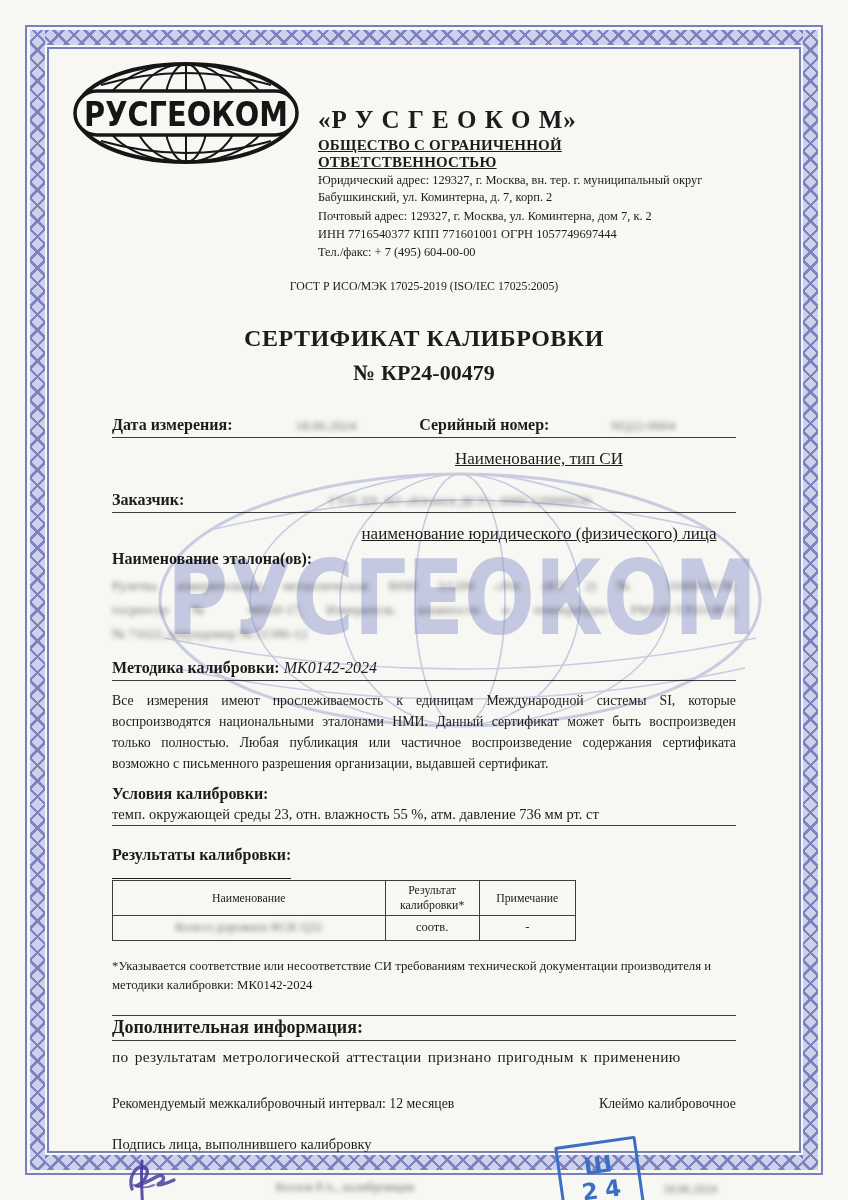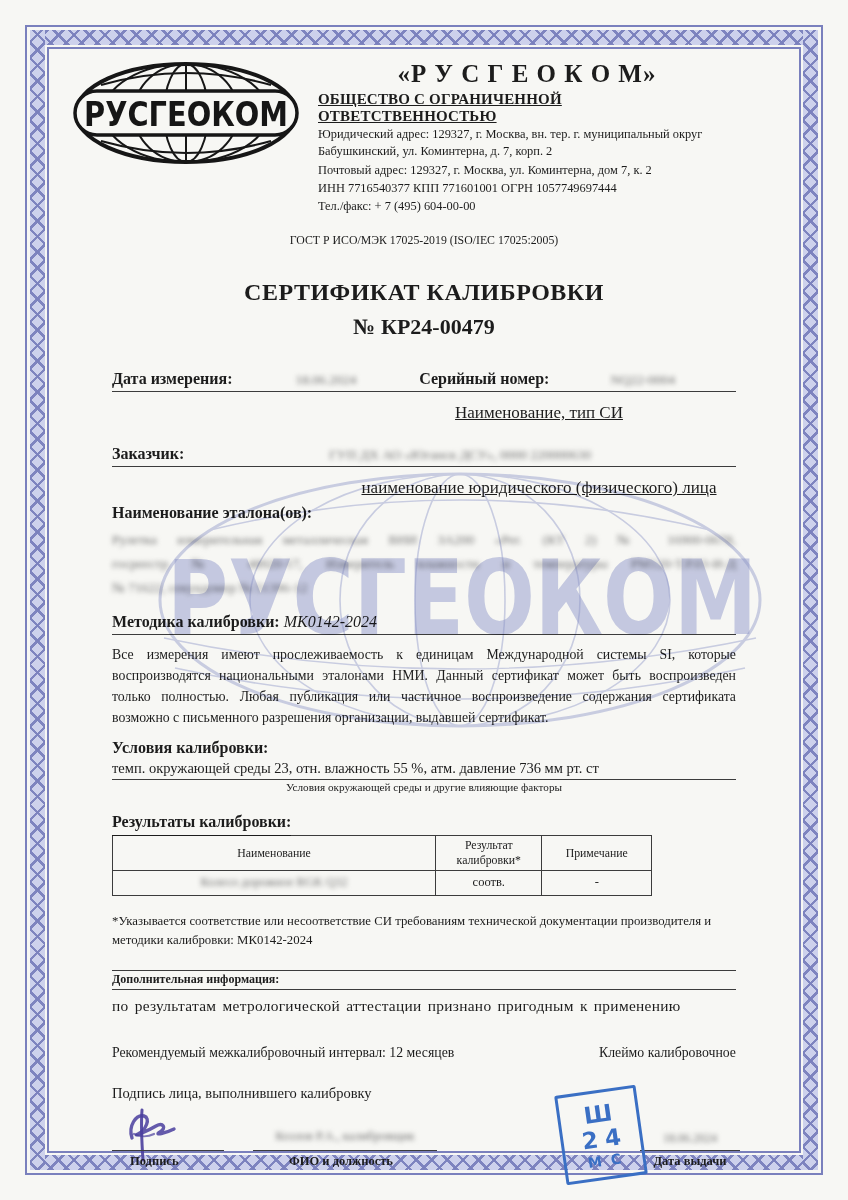--- a/index.html
+++ b/index.html
@@ -24,21 +24,21 @@
   .band-bottom { bottom:30px; left:30px; right:30px; height:15px; }
   .band-left   { top:30px; bottom:30px; left:30px; width:15px; }
   .band-right  { top:30px; bottom:30px; right:30px; width:15px; }
 
   
   .content { position:absolute; left:112px; top:52px; width:624px; }
 
   .header { display:flex; gap:16px; margin-top:8px; align-items:flex-start; }
   .logo-wrap { flex:0 0 230px; margin-left:-42px; }
   .header-right { flex:1; padding-top:0; }
-  .org-title { font-size:25px; font-weight:bold; text-align:center; letter-spacing:1px; white-space:nowrap; }
+  .org-title { font-size:25px; font-weight:bold; letter-spacing:1px; white-space:nowrap;margin-top:46px; }
   .org-form  { font-size:15px; font-weight:bold; text-decoration:underline; margin-top:3px; letter-spacing:.2px; }
   .org-line  { font-size:12.4px; line-height:1.4; margin-top:1px; }
 
   .cert-block { margin-top:16px; text-align:center; font-size:11.8px; line-height:1.5; }
 
   .doc-title { margin-top:30px; text-align:center; font-weight:bold; }
   .doc-title-1 { font-size:24px; letter-spacing:.5px; }
   .doc-title-2 { font-size:22px; margin-top:8px; }
 
   .fields { margin-top:30px; }
@@ -56,29 +56,29 @@
 
   .method-row { margin-top:14px; border-bottom:1.5px solid #3c3c3c; padding-bottom:3px; font-size:16px; }
   .method-val { font-weight:normal;font-style:italic; }
 
   .paragraph { margin-top:10px; font-size:13.8px; line-height:1.52; text-align:justify; }
 
   .cond-h { font-weight:bold; font-size:16px; margin-top:10px; }
   .cond-val { font-size:14.5px; border-bottom:1.5px solid #3c3c3c; padding-bottom:2px; margin-top:3px; }
 
   .results-h { margin-top:20px; }
-  .results-h span { font-weight:bold; font-size:16px; border-bottom:1.5px solid #1c1c1c; padding-bottom:5px; }
-  table.results { border-collapse:collapse; margin-top:4px; width:540px; }
+  .results-h span { font-weight:bold; font-size:16px; border-bottom:1.5px solid #1c1c1c; padding-bottom:15px; }
+  table.results { border-collapse:collapse; margin-top:16px; width:464px; }
   table.results th, table.results td { border:1.4px solid #3c3c3c; text-align:center; vertical-align:middle; }
   table.results th { font-weight:normal; font-size:11.8px; padding:2px 4px; line-height:1.25; }
   table.results td { font-size:12.5px; padding:2px 4px; height:20px; }
   .col-name { width:283px; } .col-res { width:87px; } .col-note { width:90px; }
 
   .footnote { margin-top:16px; font-size:12.8px; line-height:1.5; border-bottom:1.5px solid #3c3c3c; padding-bottom:20px; }
-  .dop-h { font-weight:bold; font-size:12px; border-bottom:1.5px solid #3c3c3c; padding-bottom:2px; margin-top:1px; }
+  .dop-h { font-weight:bold; font-size:18px; border-bottom:1.5px solid #3c3c3c; padding-bottom:2px; margin-top:1px; }
   .dop-text { margin-top:7px; font-size:15.4px; letter-spacing:.3px; word-spacing:2px; }
 
   .interval-row { margin-top:30px; display:flex; justify-content:space-between; font-size:13.8px; }
 
   .sign-caption { margin-top:24px; font-size:14.5px; }
 
   .sign-block { position:relative; height:85px; margin-top:2px; }
   .uline { position:absolute; border-bottom:1.4px solid #3c3c3c; height:0; }
   .ul-sign { left:0; top:46px; width:112px; }
   .ul-fio  { left:141px; top:46px; width:184px; }
@@ -178,21 +178,20 @@
 
     <div class="method-row">
       <span class="flabel">Методика калибровки:</span>
       <span class="method-val"> МК0142-2024</span>
     </div>
 
     <div class="paragraph">Все измерения имеют прослеживаемость к единицам Международной системы SI, которые воспроизводятся национальными эталонами НМИ. Данный сертификат может быть воспроизведен только полностью. Любая публикация или частичное воспроизведение содержания сертификата возможно с письменного разрешения организации, выдавшей сертификат.</div>
 
     <div class="cond-h">Условия калибровки:</div>
     <div class="cond-val">темп. окружающей среды 23, отн. влажность 55 %, атм. давление 736 мм рт. ст</div>
-    <div class="annot-center">Условия окружающей среды и другие влияющие факторы</div>
 
     <div class="results-h">
       <span>Результаты калибровки:</span>
     </div>
     <table class="results">
       <tbody>
           <tr>
         <th class="col-name">Наименование</th>
         <th class="col-res">Результат калибровки*</th>
         <th class="col-note">Примечание</th>

